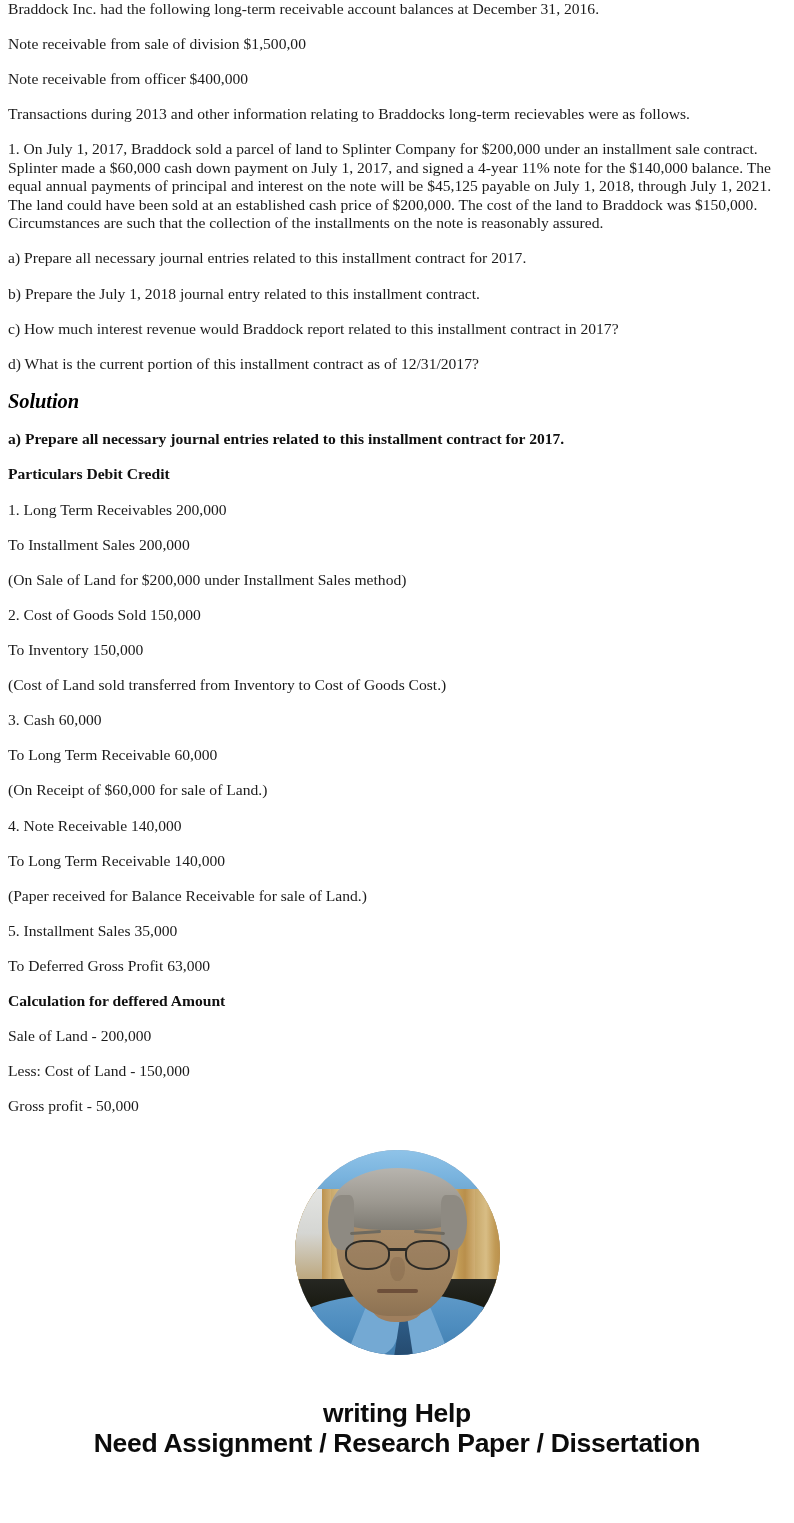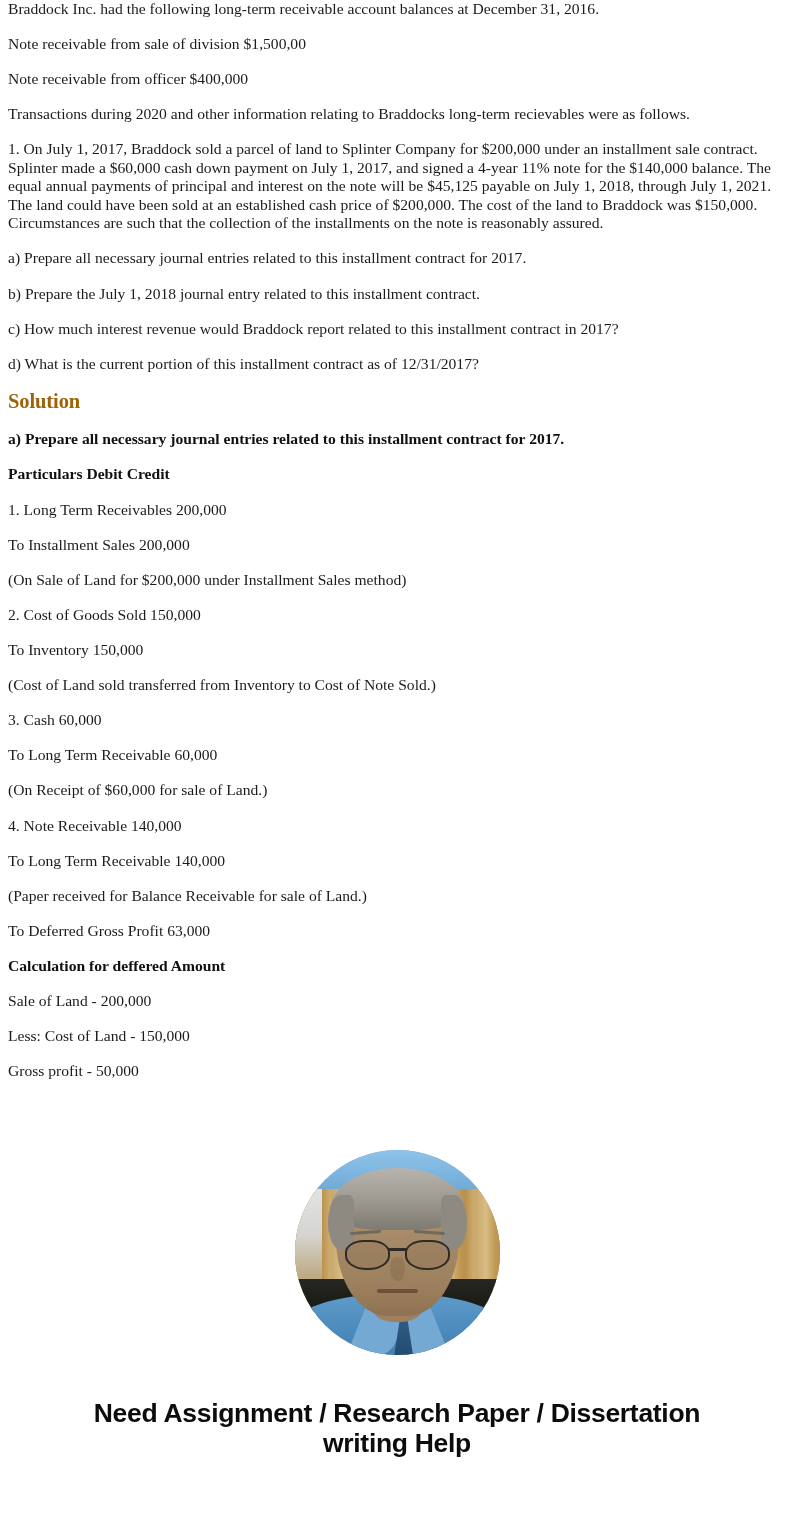--- a/index.html
+++ b/index.html
@@ -43,22 +43,23 @@
   .para.block {
     margin-bottom: 17px;
     line-height: 1.18;
   }
 
   .heading-solution {
     font-size: 20.5px;
     font-weight: bold;
     line-height: 1.1;
     margin: 0 0 18px 0;
-    color: #a16207;
+    color: #000000;
     letter-spacing: -0.1px;
+    font-style: italic;
   }
 
   .para.bold {
     font-weight: bold;
     color: #101010;
   }
 
   
   .photo-wrap {
     position: absolute;
@@ -221,46 +222,47 @@
 </head>
 <body>
 
 <div class="page">
 
   <div class="doc-body">
 
     <p class="para">Braddock Inc. had the following long-term receivable account balances at December 31, 2016.</p>
     <p class="para">Note receivable from sale of division $1,500,00</p>
     <p class="para">Note receivable from officer $400,000</p>
-    <p class="para">Transactions during 2020 and other information relating to Braddocks long-term recievables were as follows.</p>
+    <p class="para">Transactions during 2013 and other information relating to Braddocks long-term recievables were as follows.</p>
 
     <p class="para block">1. On July 1, 2017, Braddock sold a parcel of land to Splinter Company for $200,000 under an installment sale contract. Splinter made a $60,000 cash down payment on July 1, 2017, and signed a 4-year 11% note for the $140,000 balance. The equal annual payments of principal and interest on the note will be $45,125 payable on July 1, 2018, through July 1, 2021. The land could have been sold at an established cash price of $200,000. The cost of the land to Braddock was $150,000. Circumstances are such that the collection of the installments on the note is reasonably assured.</p>
 
     <p class="para">a) Prepare all necessary journal entries related to this installment contract for 2017.</p>
     <p class="para">b) Prepare the July 1, 2018 journal entry related to this installment contract.</p>
     <p class="para">c) How much interest revenue would Braddock report related to this installment contract in 2017?</p>
     <p class="para">d) What is the current portion of this installment contract as of 12/31/2017?</p>
 
     <h3 class="heading-solution">Solution</h3>
 
     <p class="para bold">a) Prepare all necessary journal entries related to this installment contract for 2017.</p>
     <p class="para bold">Particulars Debit Credit</p>
 
     <p class="para">1. Long Term Receivables 200,000</p>
     <p class="para">To Installment Sales 200,000</p>
     <p class="para">(On Sale of Land for $200,000 under Installment Sales method)</p>
     <p class="para">2. Cost of Goods Sold 150,000</p>
     <p class="para">To Inventory 150,000</p>
-    <p class="para">(Cost of Land sold transferred from Inventory to Cost of Note Sold.)</p>
+    <p class="para">(Cost of Land sold transferred from Inventory to Cost of Goods Cost.)</p>
     <p class="para">3. Cash 60,000</p>
     <p class="para">To Long Term Receivable 60,000</p>
     <p class="para">(On Receipt of $60,000 for sale of Land.)</p>
     <p class="para">4. Note Receivable 140,000</p>
     <p class="para">To Long Term Receivable 140,000</p>
     <p class="para">(Paper received for Balance Receivable for sale of Land.)</p>
+    <p class="para">5. Installment Sales 35,000</p>
     <p class="para">To Deferred Gross Profit 63,000</p>
 
     <p class="para bold">Calculation for deffered Amount</p>
     <p class="para">Sale of Land - 200,000</p>
     <p class="para">Less: Cost of Land - 150,000</p>
     <p class="para">Gross profit - 50,000</p>
 
   </div>
 
   <div class="photo-wrap">
@@ -282,17 +284,17 @@
       <div class="ph-brow-r"></div>
       <div class="ph-glass left"></div>
       <div class="ph-glass right"></div>
       <div class="ph-bridge"></div>
       <div class="ph-nose"></div>
       <div class="ph-mouth"></div>
     </div>
   </div>
 
   <div class="footer-promo">
+    <p class="promo-line">writing Help</p>
     <p class="promo-line">Need Assignment / Research Paper / Dissertation</p>
-    <p class="promo-line">writing Help</p>
   </div>
 
 </div>
 
 </body></html>

